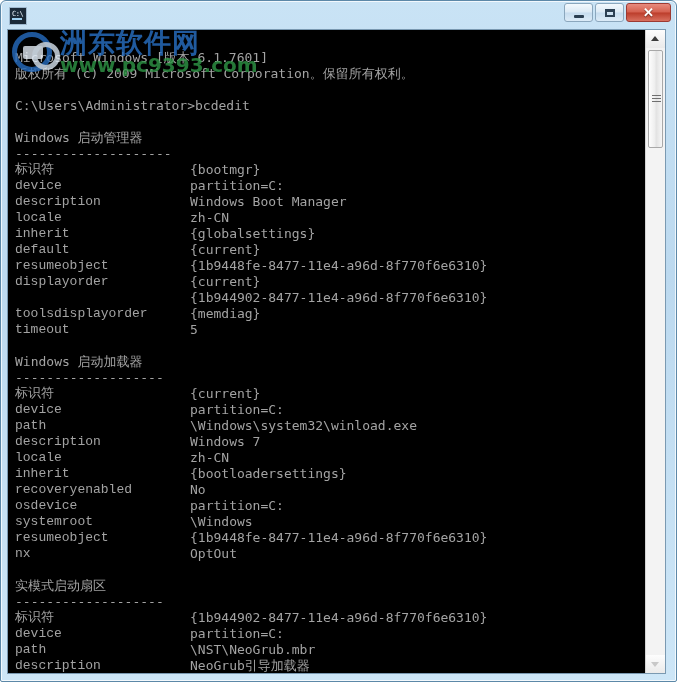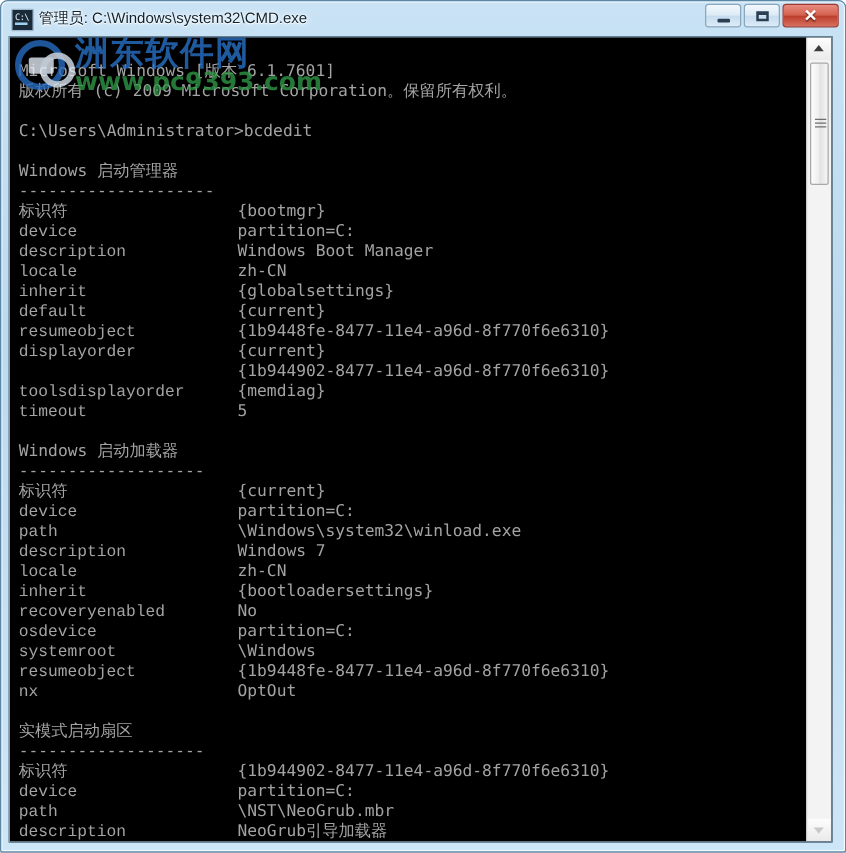--- a/index.html
+++ b/index.html
@@ -299,21 +299,20 @@
 </head>
 <body>
 
 <div id="cmd-window">
 
   <div id="titlebar">
     <div id="title-icon">
       <span class="glyph">C:\</span>
       <span class="bar"></span>
     </div>
-    <div id="title-text">管理员: C:\Windows\system32\CMD.exe</div>
 
     <div class="capbtn" id="btn-min">
       <span class="ico"></span>
     </div>
     <div class="capbtn" id="btn-max">
       <span class="ico"></span>
     </div>
     <div class="capbtn" id="btn-close">
       <span class="ico">✕</span>
     </div>

